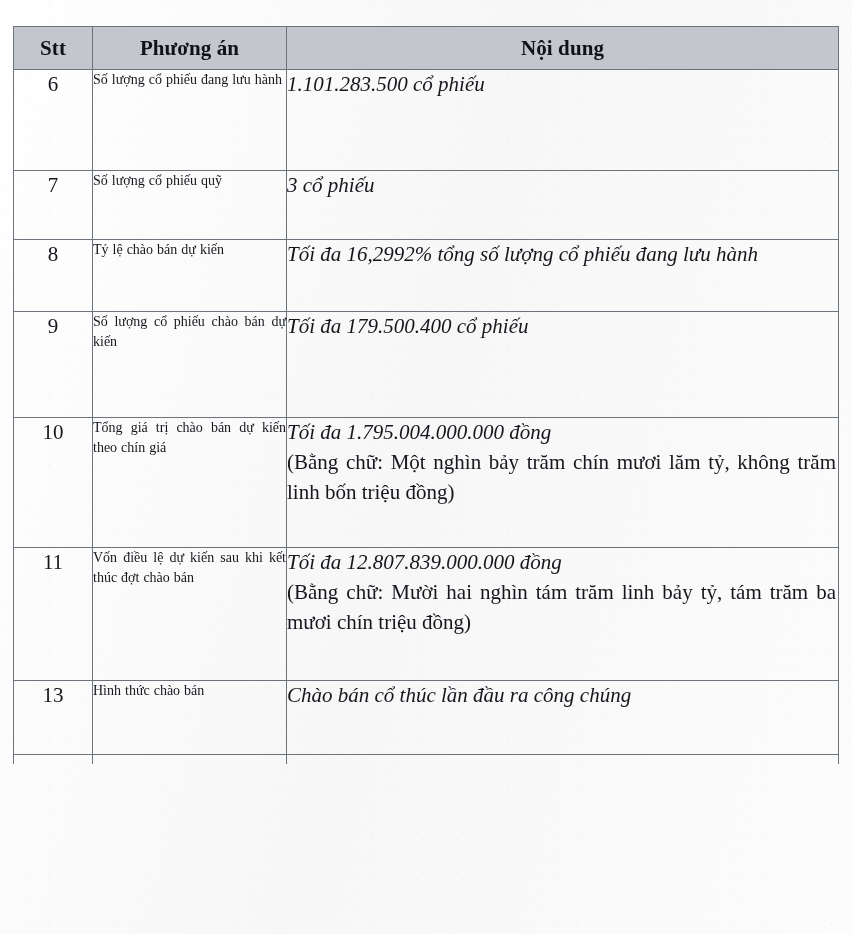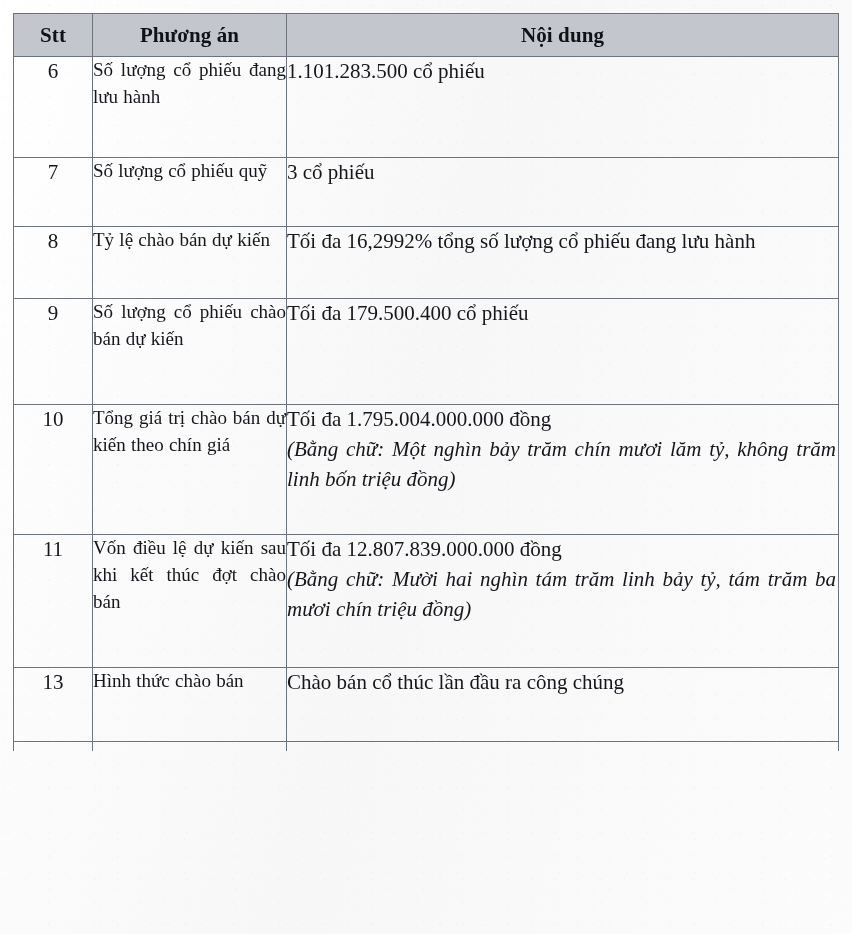--- a/index.html
+++ b/index.html
@@ -34,20 +34,21 @@
     position: absolute;
     left: 13px;
     top: 13px;
     width: 825px;
   }
 
   table.doc-table {
     width: 825px;
     border-collapse: collapse;
     table-layout: fixed;
+    margin-top: 13px;
   }
 
   table.doc-table td,
   table.doc-table th {
     border: 1px solid #6c737d;
     vertical-align: top;
     padding: 0;
   }
 
   
@@ -72,42 +73,42 @@
   td.stt {
     text-align: center;
     font-size: 21px;
     padding-top: 9px;
     line-height: 1.42;
   }
 
   td.opt {
     text-align: justify;
     text-align-last: left;
-    font-size: 19px;
+    font-size: 14px;
     line-height: 1.42;
     padding: 9px 12px 8px 12px;
     hyphens: none;
     word-spacing: 0.5px;
   }
 
   td.cont {
     font-size: 21px;
     line-height: 1.42;
     padding: 9px 10px 8px 11px;
     text-align: left;
   }
 
   td.cont .line-main {
     display: block;
     white-space: nowrap;
+    font-style: italic;
   }
 
   td.cont .line-it {
     display: block;
-    font-style: italic;
     text-align: justify;
     text-align-last: left;
     padding-right: 2px;
   }
 
   
   tr.r6  td { height: 100px; }
   tr.r7  td { height: 68px; }
   tr.r8  td { height: 71px; }
   tr.r9  td { height: 105px; }

